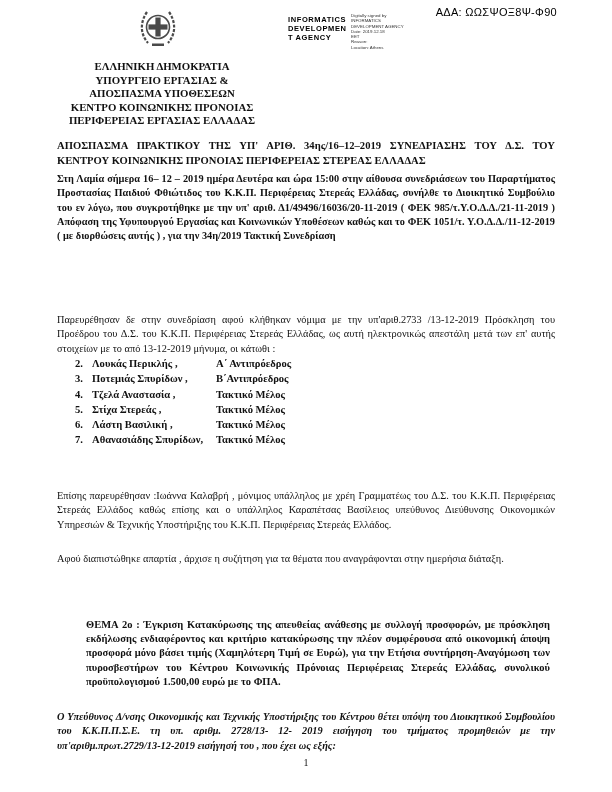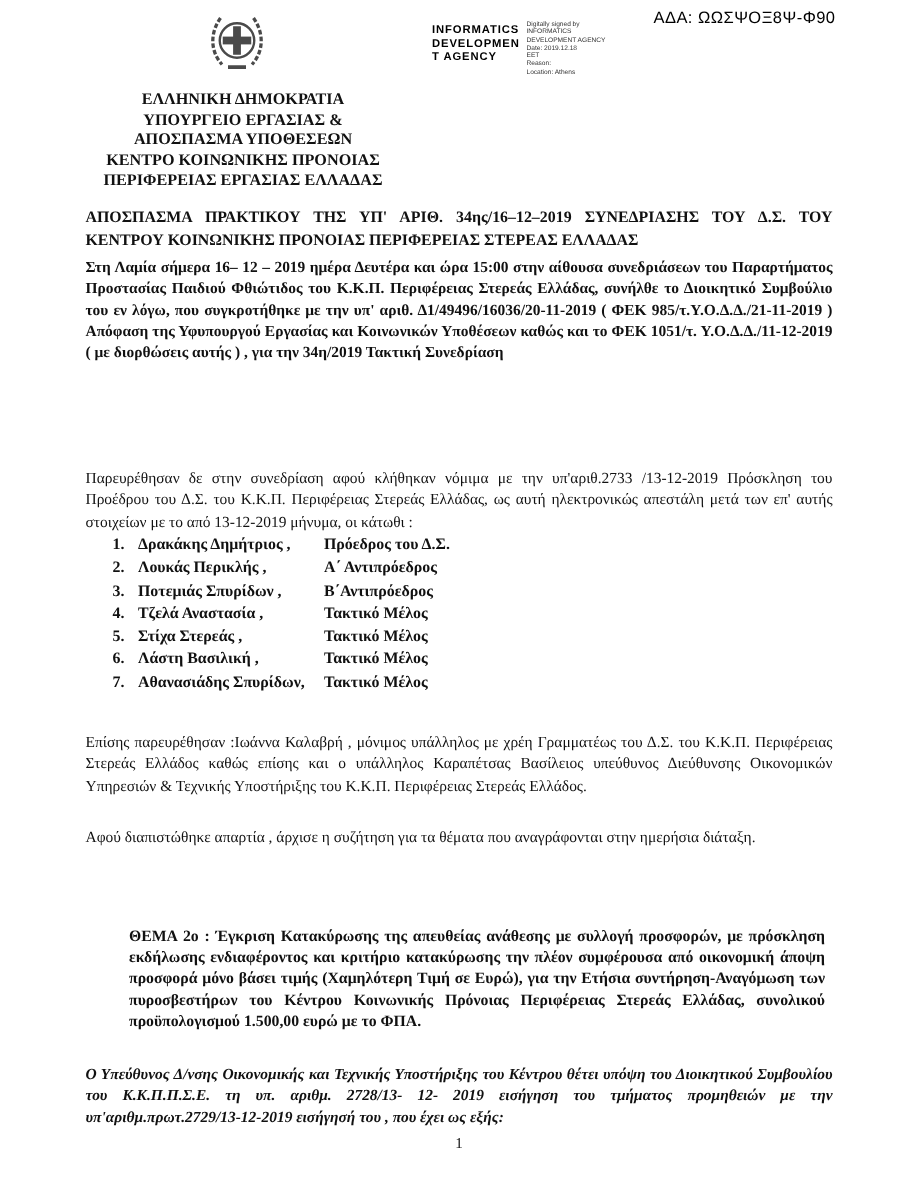--- a/index.html
+++ b/index.html
@@ -97,21 +97,20 @@
     <div>ΠΕΡΙΦΕΡΕΙΑΣ ΕΡΓΑΣΙΑΣ ΕΛΛΑΔΑΣ</div>
   </div>
 
   <div class="title">ΑΠΟΣΠΑΣΜΑ ΠΡΑΚΤΙΚΟΥ ΤΗΣ ΥΠ' ΑΡΙΘ. 34ης/16–12–2019 ΣΥΝΕΔΡΙΑΣΗΣ ΤΟΥ Δ.Σ. ΤΟΥ ΚΕΝΤΡΟΥ ΚΟΙΝΩΝΙΚΗΣ ΠΡΟΝΟΙΑΣ ΠΕΡΙΦΕΡΕΙΑΣ ΣΤΕΡΕΑΣ ΕΛΛΑΔΑΣ</div>
 
   <div class="para p1">Στη Λαμία  σήμερα  16– 12 – 2019 ημέρα Δευτέρα  και ώρα 15:00 στην αίθουσα συνεδριάσεων του Παραρτήματος Προστασίας Παιδιού Φθιώτιδος του Κ.Κ.Π. Περιφέρειας Στερεάς Ελλάδας, συνήλθε το Διοικητικό Συμβούλιο του εν λόγω, που συγκροτήθηκε με την υπ' αριθ. Δ1/49496/16036/20-11-2019 ( ΦΕΚ 985/τ.Υ.Ο.Δ.Δ./21-11-2019 )  Απόφαση της Υφυπουργού Εργασίας και Κοινωνικών Υποθέσεων καθώς και το ΦΕΚ 1051/τ. Υ.Ο.Δ.Δ./11-12-2019 ( με διορθώσεις αυτής ) , για την 34η/2019 Τακτική Συνεδρίαση</div>
 
   <div class="para p2">Παρευρέθησαν  δε στην συνεδρίαση  αφού  κλήθηκαν  νόμιμα  με την υπ'αριθ.2733 /13-12-2019 Πρόσκληση του Προέδρου του Δ.Σ. του Κ.Κ.Π. Περιφέρειας Στερεάς Ελλάδας, ως αυτή ηλεκτρονικώς απεστάλη μετά των επ' αυτής στοιχείων με το από 13-12-2019 μήνυμα, οι κάτωθι :</div>
 
   <ol class="members">
-    <li><span class="num">1.</span><span class="mname">Δρακάκης  Δημήτριος ,</span><span class="mrole">Πρόεδρος του Δ.Σ.</span></li>
     <li><span class="num">2.</span><span class="mname">Λουκάς  Περικλής ,</span><span class="mrole">Α΄ Αντιπρόεδρος</span></li>
     <li><span class="num">3.</span><span class="mname">Ποτεμιάς  Σπυρίδων ,</span><span class="mrole">Β΄Αντιπρόεδρος</span></li>
     <li><span class="num">4.</span><span class="mname">Τζελά  Αναστασία ,</span><span class="mrole">Τακτικό Μέλος</span></li>
     <li><span class="num">5.</span><span class="mname">Στίχα  Στερεάς ,</span><span class="mrole">Τακτικό Μέλος</span></li>
     <li><span class="num">6.</span><span class="mname">Λάστη  Βασιλική ,</span><span class="mrole">Τακτικό Μέλος</span></li>
     <li><span class="num">7.</span><span class="mname">Αθανασιάδης Σπυρίδων,</span><span class="mrole">Τακτικό Μέλος</span></li>
   </ol>
 
   <div class="para p3">Επίσης  παρευρέθησαν :Ιωάννα Καλαβρή  , μόνιμος υπάλληλος με χρέη Γραμματέως του Δ.Σ. του Κ.Κ.Π. Περιφέρειας Στερεάς Ελλάδος  καθώς επίσης και ο υπάλληλος Καραπέτσας Βασίλειος υπεύθυνος Διεύθυνσης Οικονομικών Υπηρεσιών &amp; Τεχνικής Υποστήριξης του Κ.Κ.Π. Περιφέρειας Στερεάς Ελλάδος.</div>
 

